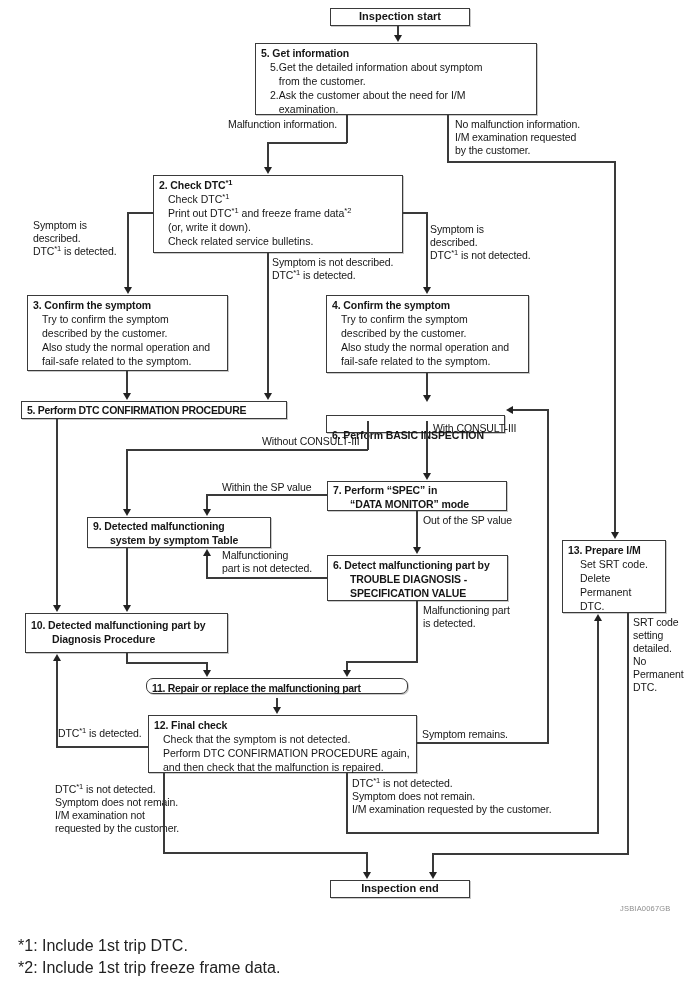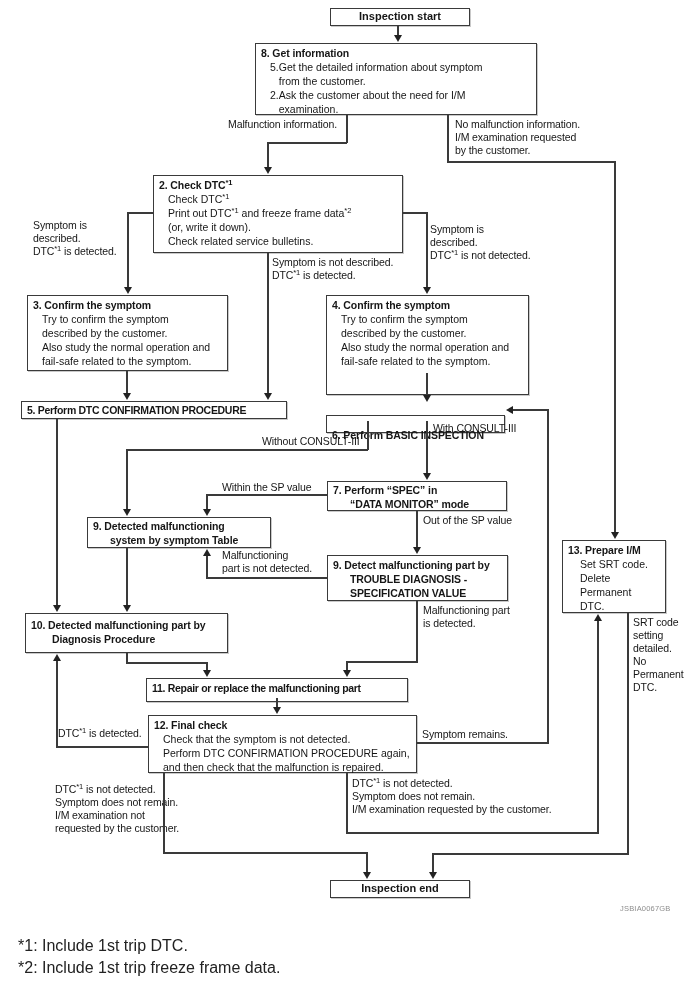--- a/index.html
+++ b/index.html
@@ -30,21 +30,21 @@
 </style>
 </head>
 <body>
 
 <div class="canvas">
 
   <div class="terminal" style="left:330px;top:8px;width:140px;height:18px;"><span>Inspection start</span></div>
   <div class="terminal" style="left:330px;top:880px;width:140px;height:18px;"><span>Inspection end</span></div>
 
   <div class="box" style="left:255px;top:43px;width:282px;height:72px;">
-    <span class="t">8. Get information</span>
+    <span class="t">5. Get information</span>
     <span class="b">5.Get the detailed information about symptom
    from the customer.
 2.Ask the customer about the need for I/M
    examination.</span>
   </div>
 
   <div class="box" style="left:153px;top:175px;width:250px;height:78px;">
     <span class="t">2. Check DTC<sup>*1</sup></span>
     <span class="b">Check DTC<sup>*1</sup>
 Print out DTC<sup>*1</sup> and freeze frame data<sup>*2</sup>
@@ -53,21 +53,21 @@
   </div>
 
   <div class="box" style="left:27px;top:295px;width:201px;height:76px;">
     <span class="t">3. Confirm the symptom</span>
     <span class="b">Try to confirm the symptom
 described by the customer.
 Also study the normal operation and
 fail-safe related to the symptom.</span>
   </div>
 
-  <div class="box" style="left:326px;top:295px;width:203px;height:100px;">
+  <div class="box" style="left:326px;top:295px;width:203px;height:78px;">
     <span class="t">4. Confirm the symptom</span>
     <span class="b">Try to confirm the symptom
 described by the customer.
 Also study the normal operation and
 fail-safe related to the symptom.</span>
   </div>
 
   <div class="box" style="left:21px;top:401px;width:266px;height:18px;padding-top:1px;">
     <span class="t" style="letter-spacing:-0.3px;">5. Perform DTC CONFIRMATION PROCEDURE</span>
   </div>
@@ -75,36 +75,36 @@
   <div class="box" style="left:326px;top:403px;width:179px;height:18px;padding-top:12px;margin-top:12px;">
     <span class="t">6. Perform BASIC INSPECTION</span>
   </div>
 
   <div class="box" style="left:327px;top:481px;width:180px;height:30px;padding-top:1px;">
     <span class="t">7. Perform “SPEC” in
 “DATA MONITOR” mode</span>
   </div>
 
   <div class="box" style="left:327px;top:555px;width:181px;height:46px;">
-    <span class="t">9. Detect malfunctioning part by
+    <span class="t">6. Detect malfunctioning part by
 TROUBLE DIAGNOSIS -
 SPECIFICATION VALUE</span>
   </div>
 
   <div class="box" style="left:87px;top:517px;width:184px;height:31px;padding-top:1px;">
     <span class="t">9. Detected malfunctioning
 system by symptom Table</span>
   </div>
 
   <div class="box" style="left:25px;top:613px;width:203px;height:40px;padding-top:4px;">
     <span class="t" style="padding-left:21px;text-indent:-21px;">10. Detected malfunctioning part by
 Diagnosis Procedure</span>
   </div>
 
-  <div class="box" style="left:146px;top:678px;width:262px;height:24px;padding-top:2px;">
+  <div class="box" style="left:146px;top:678px;width:262px;height:16px;padding-top:2px;border-radius:7px;">
     <span class="t" style="letter-spacing:-0.3px;">11. Repair or replace the malfunctioning part</span>
   </div>
 
   <div class="box" style="left:148px;top:715px;width:269px;height:58px;">
     <span class="t">12. Final check</span>
     <span class="b">Check that the symptom is not detected.
 Perform DTC CONFIRMATION PROCEDURE again,
 and then check that the malfunction is repaired.</span>
   </div>
 

